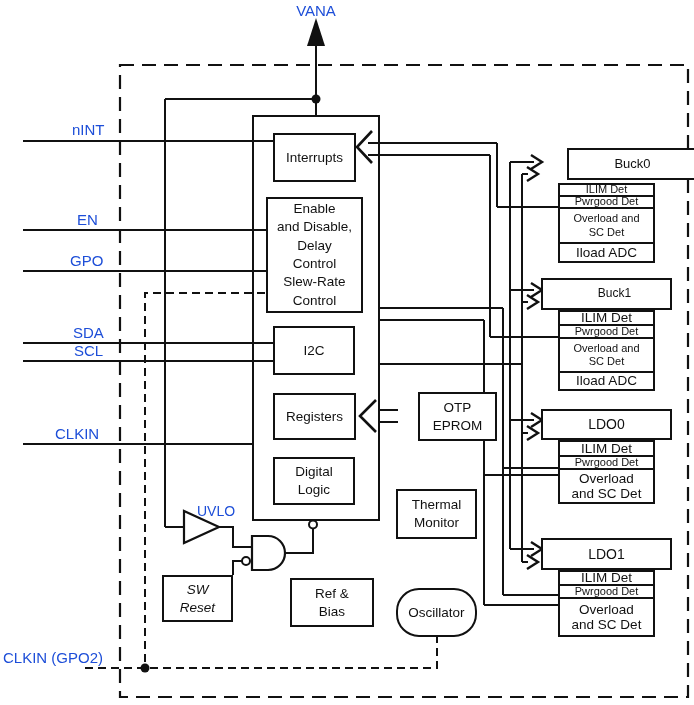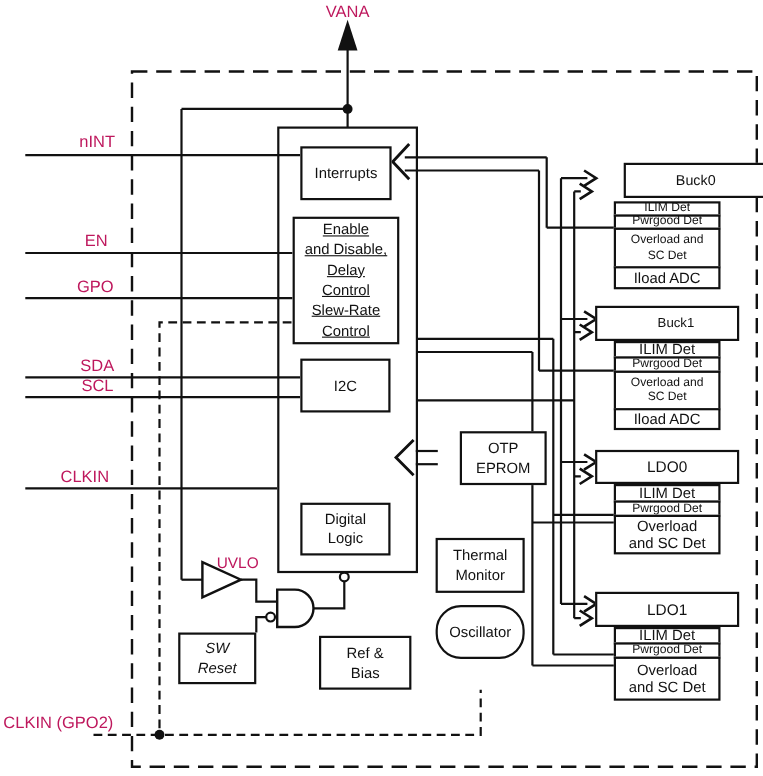--- a/index.html
+++ b/index.html
@@ -7,28 +7,28 @@
     position:relative;width:694px;height:705px;background:#ffffff;
     font-family:"Liberation Sans",sans-serif;color:#111;overflow:hidden;
   }
   .stage svg{position:absolute;left:0;top:0;}
   .box{
     position:absolute;box-sizing:border-box;border:2px solid #111;background:#fff;
     display:flex;align-items:center;justify-content:center;text-align:center;
     white-space:pre-line;font-size:13.5px;line-height:1.32;color:#111;
   }
   .box.frame{background:transparent;}
-  .box.h6{line-height:1.36;text-decoration:underline;}
+  .box.h6{line-height:1.36;}
   .row{
     position:absolute;box-sizing:border-box;border:2px solid #111;background:#fff;
     display:flex;align-items:center;justify-content:center;text-align:center;
     white-space:pre-line;font-size:11px;line-height:1.2;color:#111;
   }
   .row.lg{font-size:13.5px;line-height:1.12;}
-  .lbl{position:absolute;font-size:15px;color:#be185d;white-space:nowrap;}
+  .lbl{position:absolute;font-size:15px;color:#1d4ed8;white-space:nowrap;}
   .lbl.sm{font-size:14px;}
   .regname.f13{font-size:13px;margin-left:26px;} .regname.f12{font-size:12px;} .regname.f14{font-size:14px;}
 </style>
 </head>
 <body>
 
 <div class="stage">
 
   <svg width="694" height="705" viewBox="0 0 694 705">
     <g stroke="#111" stroke-width="2" fill="none">
@@ -128,30 +128,31 @@
 
   <div class="box frame" style="left:252px;top:115px;width:128px;height:406px;"></div>
   <div class="box" style="left:273px;top:133px;width:83px;height:49px;">Interrupts</div>
   <div class="box h6" style="left:266px;top:197px;width:97px;height:116px;">Enable
 and Disable,
 Delay
 Control
 Slew-Rate
 Control</div>
   <div class="box" style="left:273px;top:326px;width:82px;height:49px;">I2C</div>
+  <div class="box" style="left:273px;top:393px;width:83px;height:47px;">Registers</div>
   <div class="box" style="left:273px;top:457px;width:82px;height:48px;">Digital
 Logic</div>
 
   <div class="box" style="left:418px;top:392px;width:79px;height:49px;">OTP
 EPROM</div>
   <div class="box" style="left:396px;top:489px;width:81px;height:50px;">Thermal
 Monitor</div>
   <div class="box" style="left:290px;top:578px;width:84px;height:49px;">Ref &amp;
 Bias</div>
-  <div class="box" style="left:396px;top:550px;width:81px;height:49px;border-radius:23px;">Oscillator</div>
+  <div class="box" style="left:396px;top:588px;width:81px;height:49px;border-radius:23px;">Oscillator</div>
   <div class="box" style="left:162px;top:575px;width:71px;height:47px;font-style:italic;">SW
 Reset</div>
 
   <div class="box regname f13" style="left:541px;top:148px;width:131px;height:32px;">Buck0</div>
   <div class="row" style="left:558px;top:183px;width:97px;height:14px;">ILIM Det</div>
   <div class="row" style="left:558px;top:195px;width:97px;height:14px;">Pwrgood Det</div>
   <div class="row" style="left:558px;top:207px;width:97px;height:37px;">Overload and
 SC Det</div>
   <div class="row lg" style="left:558px;top:242px;width:97px;height:21px;">Iload ADC</div>
 

